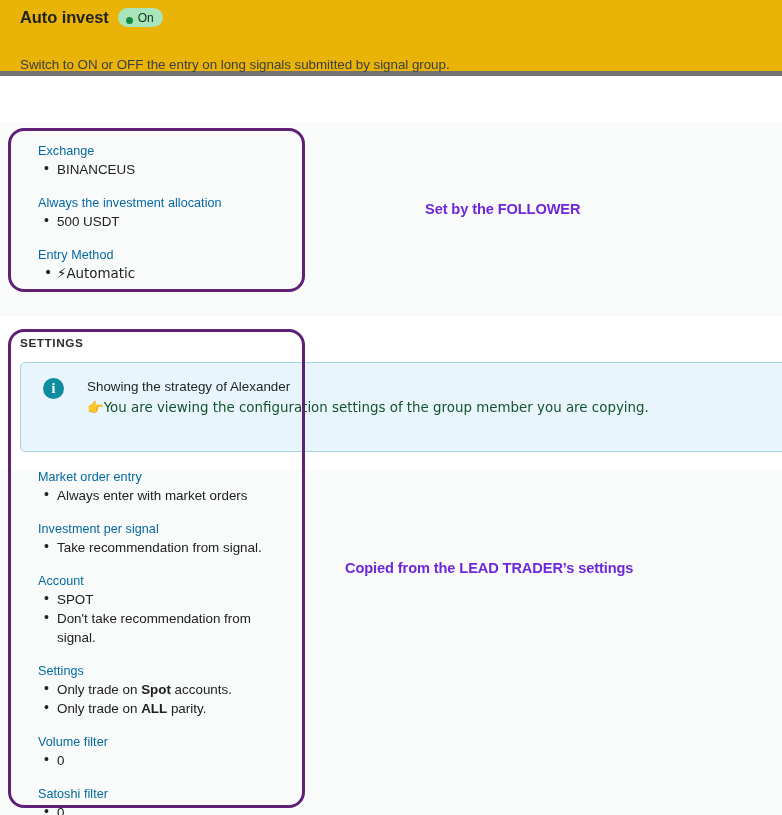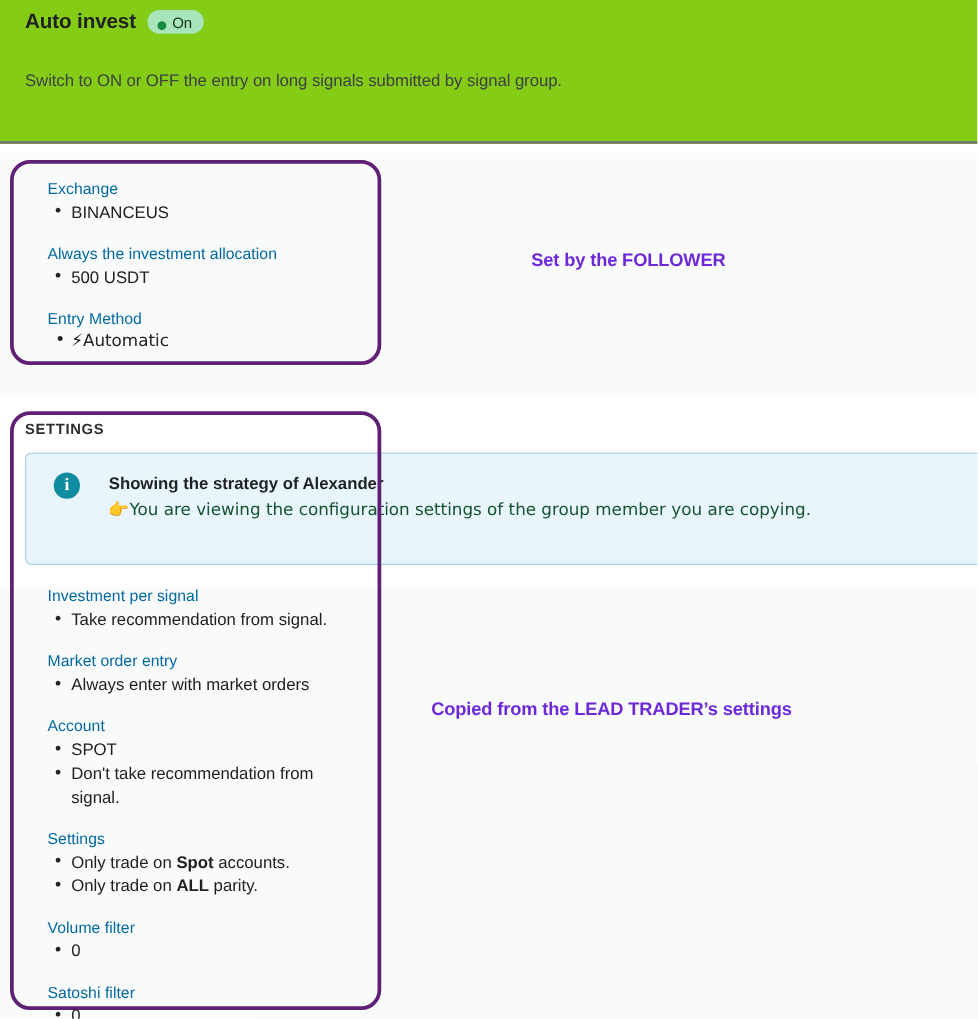--- a/index.html
+++ b/index.html
@@ -16,23 +16,23 @@
     color: #202124;
     overflow: hidden;
     position: relative;
   }
 
   
   .header {
     position: absolute;
     left: 0; top: 0;
     width: 782px;
-    height: 115px;
-    background: #84cc16;
-    border-bottom: 2px solid #737373;
+    height: 76px;
+    background: #eab308;
+    border-bottom: 5px solid #737373;
   }
   .header-title-row {
     position: absolute;
     left: 20px; top: 8px;
     display: flex;
     align-items: center;
     gap: 9px;
   }
   .header-title {
     font-size: 16.5px;
@@ -171,21 +171,21 @@
     font-size: 14px;
     font-weight: bold;
     font-family: "Liberation Serif", serif;
     text-align: center;
     line-height: 21px;
   }
   .info-title {
     position: absolute;
     left: 66px; top: 16px;
     font-size: 13.4px;
-    font-weight: bold;
+    font-weight: normal;
     color: #1f2123;
   }
   .info-text {
     position: absolute;
     left: 66px; top: 37px;
     font-size: 13.4px;
     color: #14532d;
   }
 
   #settings-fields {
@@ -239,29 +239,29 @@
 <div id="info-banner">
   <div class="info-icon">i</div>
   <div class="info-title">Showing the strategy of Alexander</div>
   <div class="info-text emoji">👉You are viewing the configuration settings of the group member you are copying.</div>
 </div>
 
 <div class="panel" id="panel-lead"></div>
 
 <div id="settings-fields">
   <div class="field-group">
+    <div class="field-label">Market order entry</div>
+    <ul class="field-list">
+      <li>Always enter with market orders</li>
+    </ul>
+  </div>
+  <div class="field-group">
     <div class="field-label">Investment per signal</div>
     <ul class="field-list">
       <li>Take recommendation from signal.</li>
-    </ul>
-  </div>
-  <div class="field-group">
-    <div class="field-label">Market order entry</div>
-    <ul class="field-list">
-      <li>Always enter with market orders</li>
     </ul>
   </div>
   <div class="field-group">
     <div class="field-label">Account</div>
     <ul class="field-list">
       <li>SPOT</li>
       <li>Don't take recommendation from signal.</li>
     </ul>
   </div>
   <div class="field-group">

